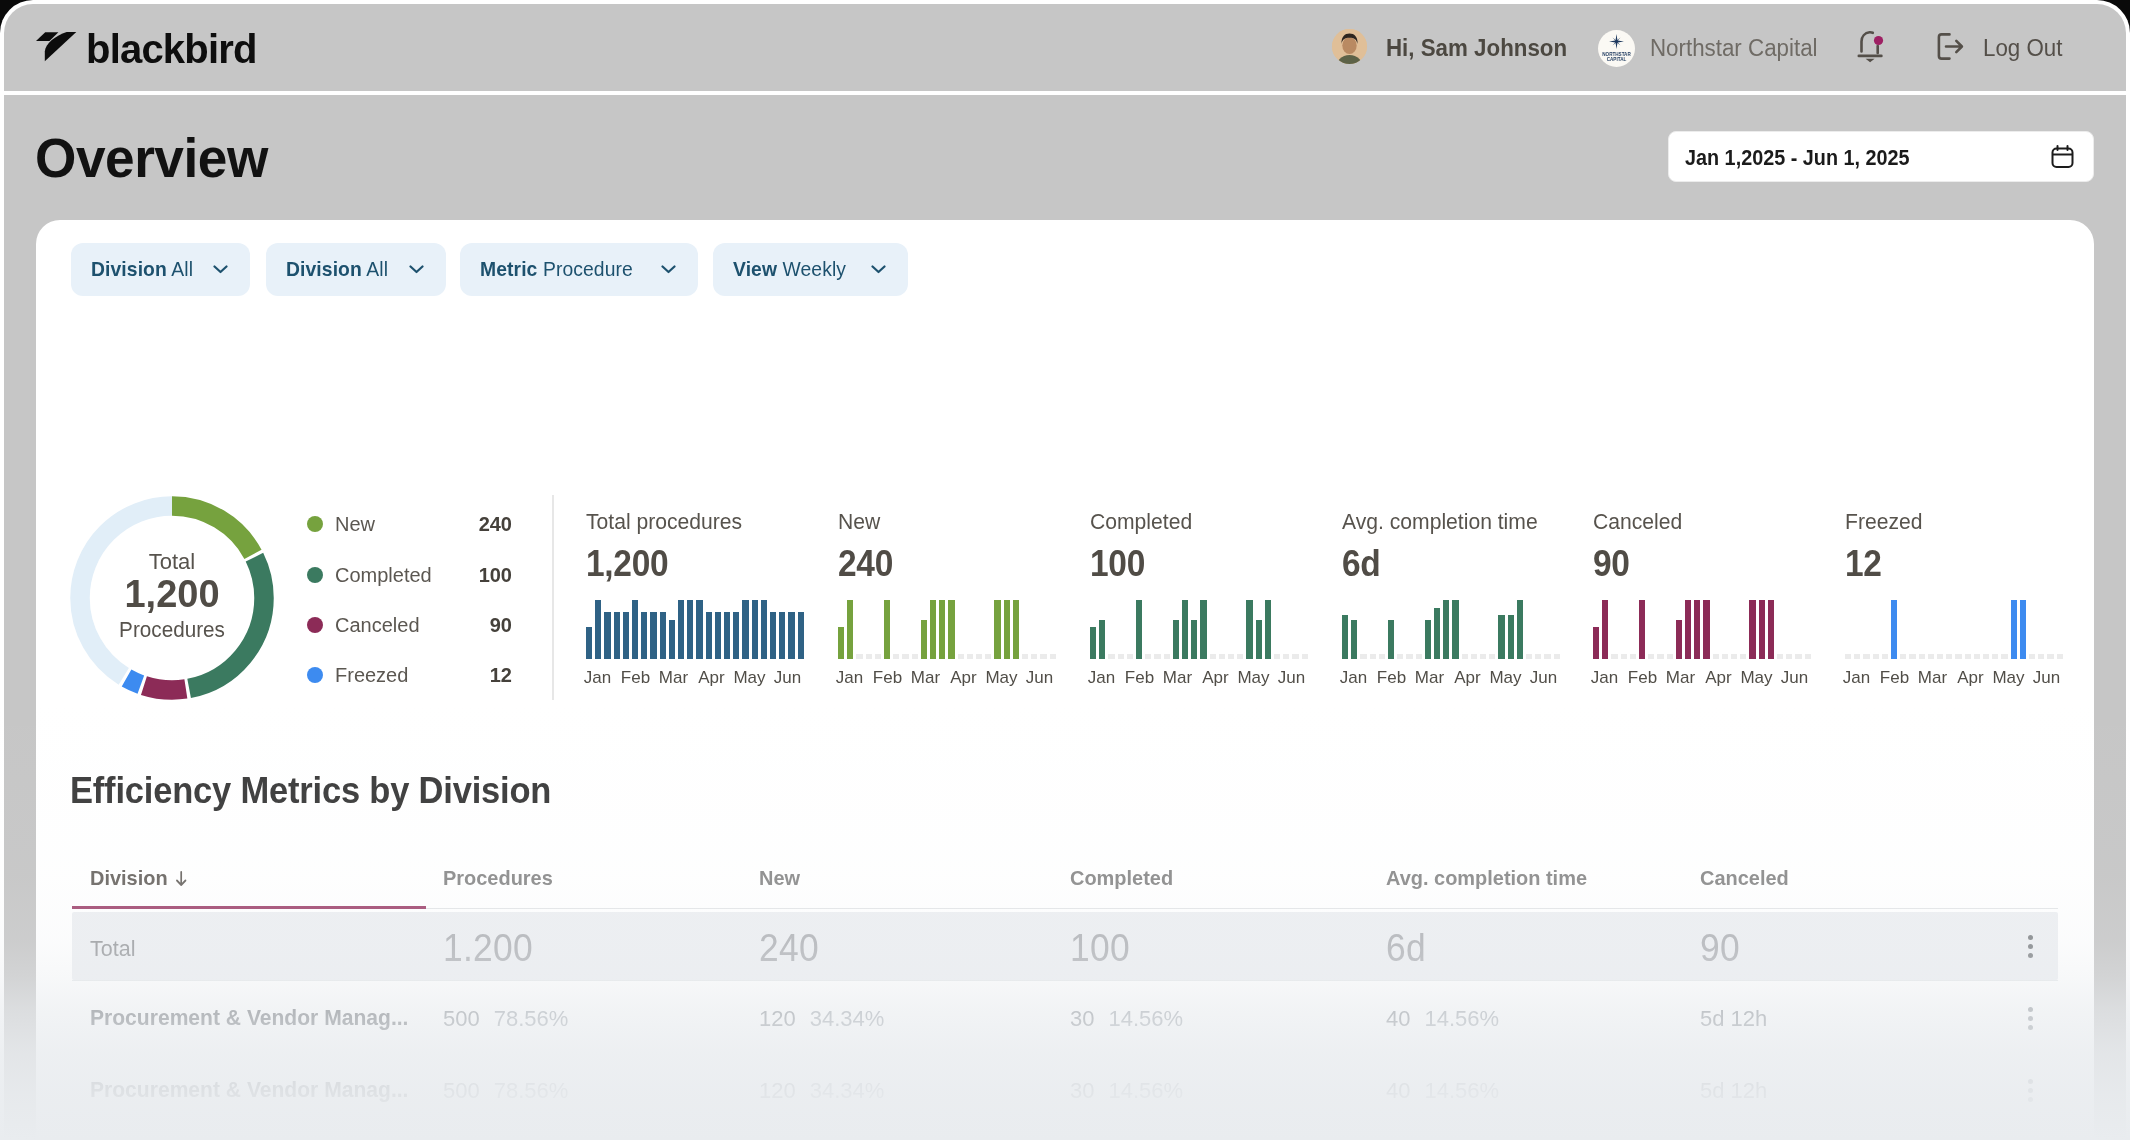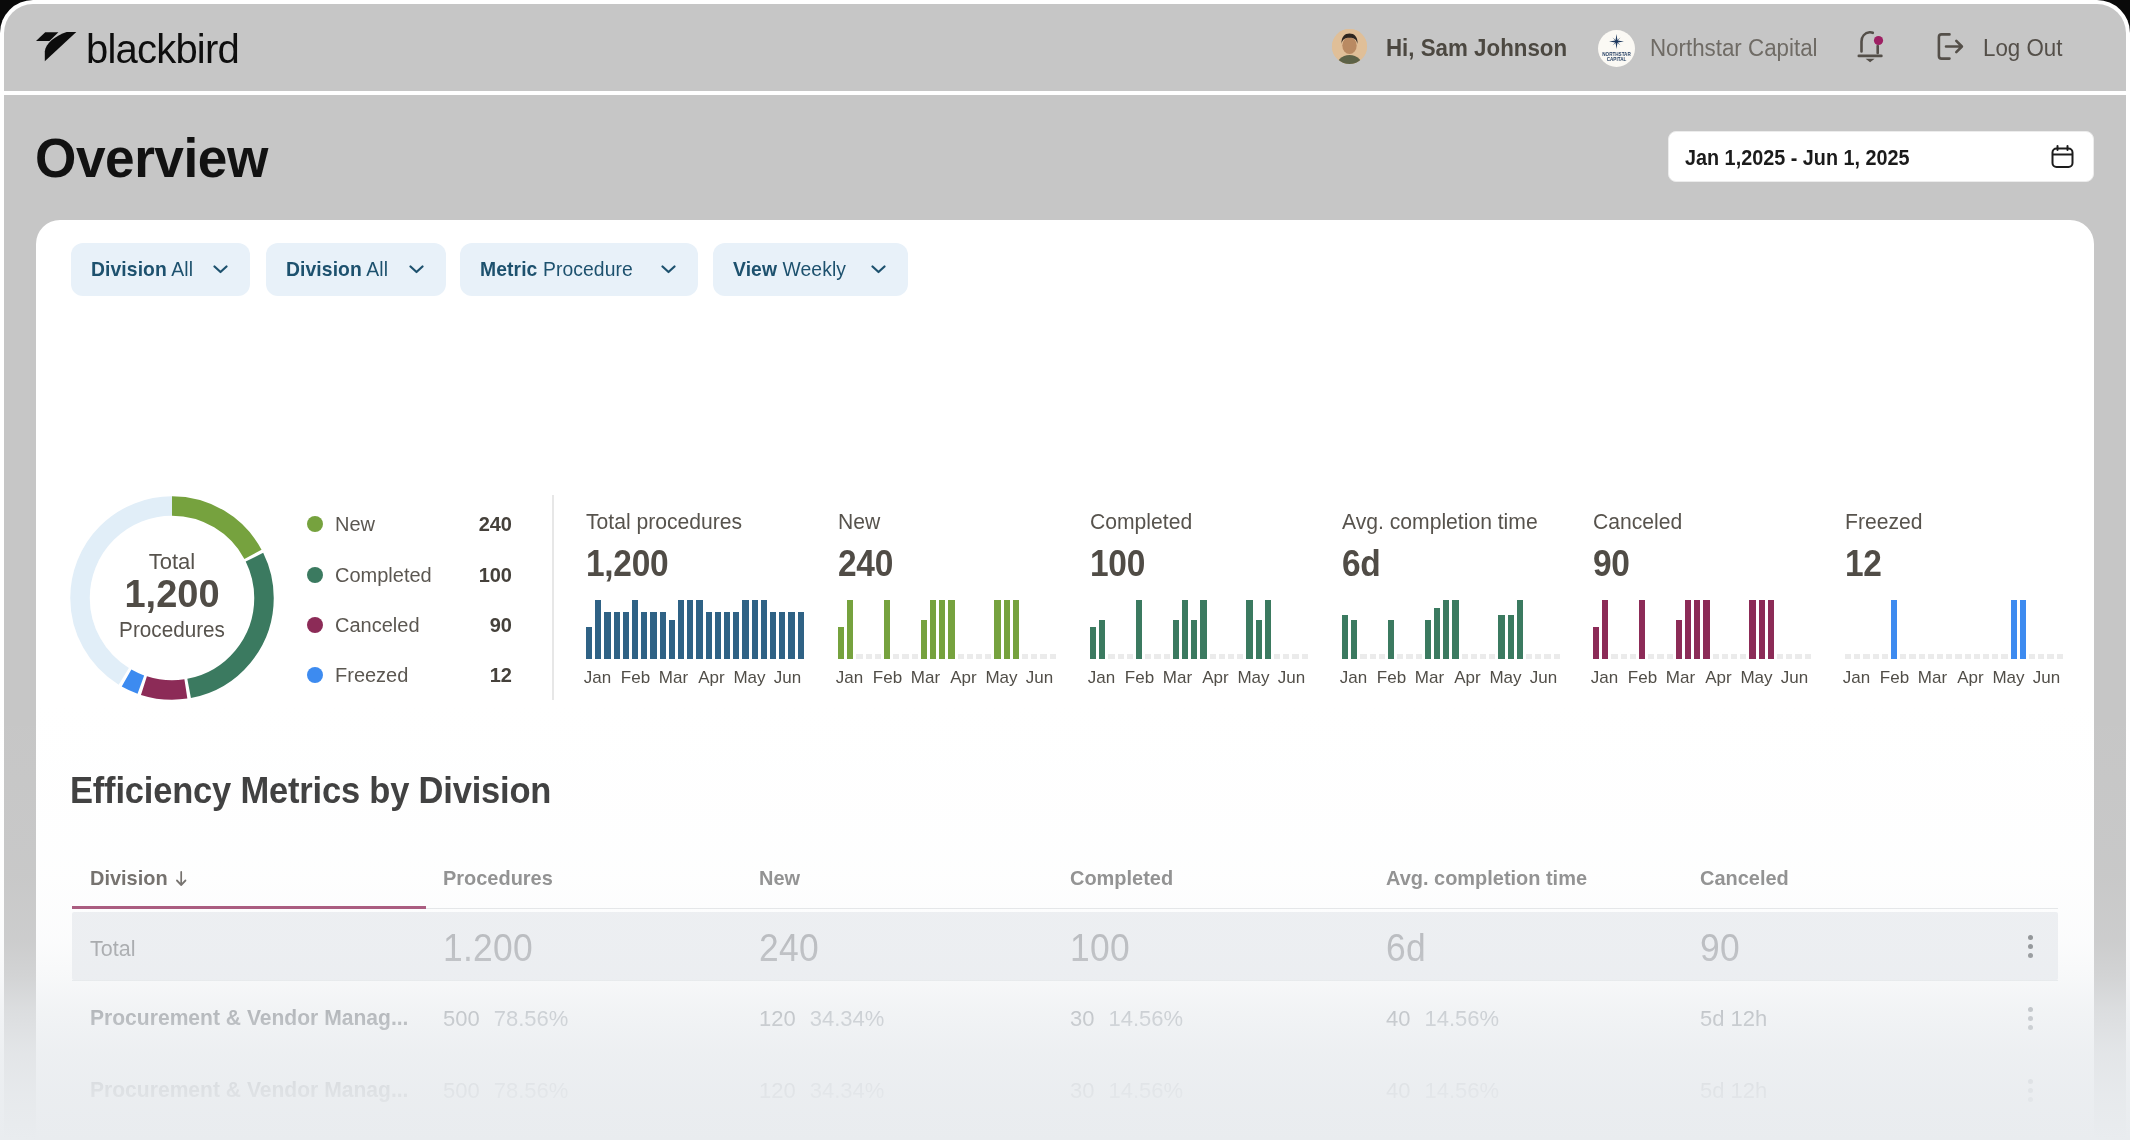--- a/index.html
+++ b/index.html
@@ -43,21 +43,21 @@
   rgba(233,236,239,0.82) 80%, rgba(233,236,239,0.93) 90%, rgba(233,236,239,1) 100%); }
 </style></head>
 <body>
 <div id="root">
 <div id="frame"></div>
 <div id="app"></div>
 <svg width="41" height="30" viewBox="0 0 41 30" style="position:absolute;left:35.5px;top:31.5px">
 <path d="M9.2,0.3 L22.4,0.3 L13.5,9 L0,9 Z" fill="#0c0c0c"></path>
 <path d="M30.7,0.1 L40.3,0.1 L8.8,29.2 L8.8,19.5 C9.4,11.5 19.5,3.8 30.7,0.1 Z" fill="#0c0c0c"></path>
 </svg>
-<div class="abs" style="left:86px;top:27px;font-size:40px;font-weight:normal;color:#0e0e0e;letter-spacing:-0.8px">blackbird</div>
+<div class="abs" style="left:86px;top:27px;font-size:40px;font-weight:bold;color:#0e0e0e;letter-spacing:-0.8px">blackbird</div>
 <div style="position:absolute;left:1332px;top:29px;width:35px;height:35px;border-radius:50%;overflow:hidden;background:#dfc19c">
 <svg width="35" height="35" viewBox="0 0 35 35">
 <rect width="35" height="35" fill="#e0bf98"></rect>
 <ellipse cx="17.5" cy="40" rx="14" ry="14" fill="#5d6247"></ellipse>
 <ellipse cx="17.5" cy="16.5" rx="7.2" ry="8.6" fill="#b98a62"></ellipse>
 <path d="M9.5 15 C9 7.5 13 4.5 17.5 4.5 C22 4.5 26 7.5 25.5 15 C25 10.5 22 8.8 17.5 8.8 C13 8.8 10 10.5 9.5 15 Z" fill="#2e2620"></path>
 <path d="M10 14 C10 9 13 7.4 17.5 7.4 C22 7.4 25 9 25 14 L25 11 C24 8 21.5 6.2 17.5 6.2 C13.5 6.2 11 8 10 11 Z" fill="#2e2620"></path>
 </svg></div>
 <div class="abs" style="left:1386px;top:35px;font-size:23.5px;font-weight:bold;color:#4c4841;transform:scaleX(0.95);transform-origin:0 0">Hi, Sam Johnson</div>
 <div style="position:absolute;left:1598px;top:30px;width:37px;height:37px;border-radius:50%;background:#fbf9f4;overflow:hidden">

